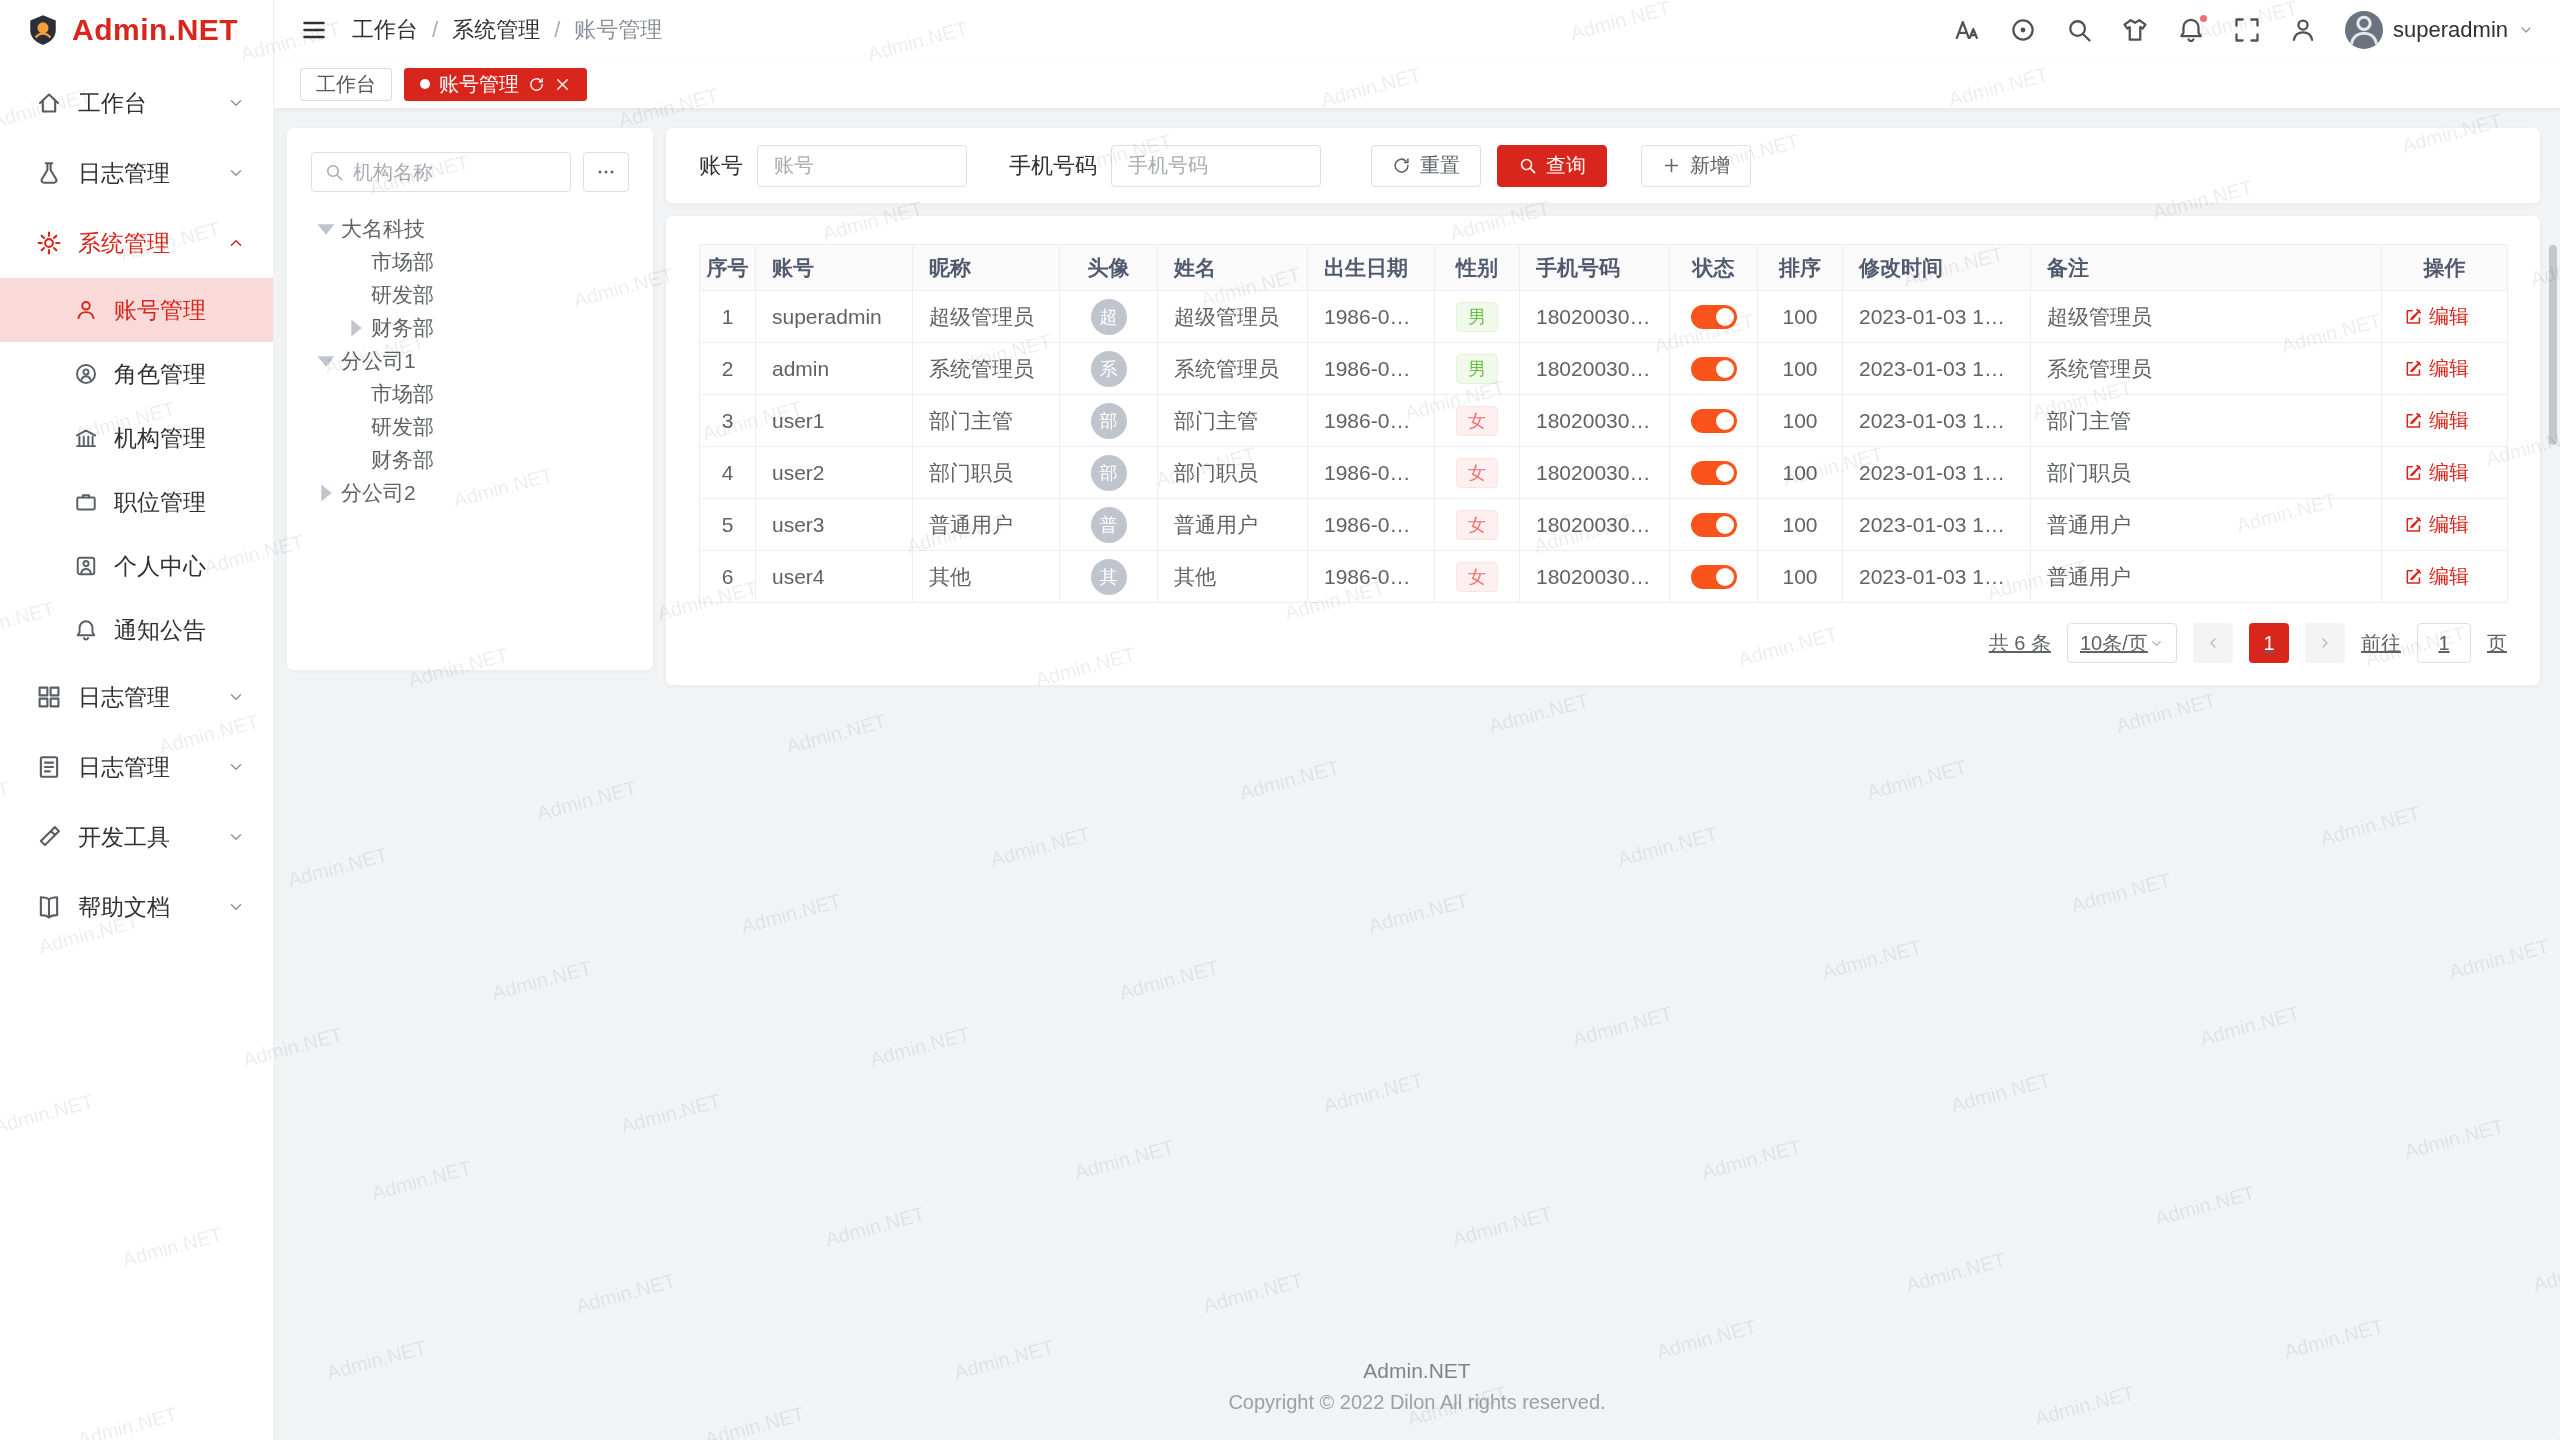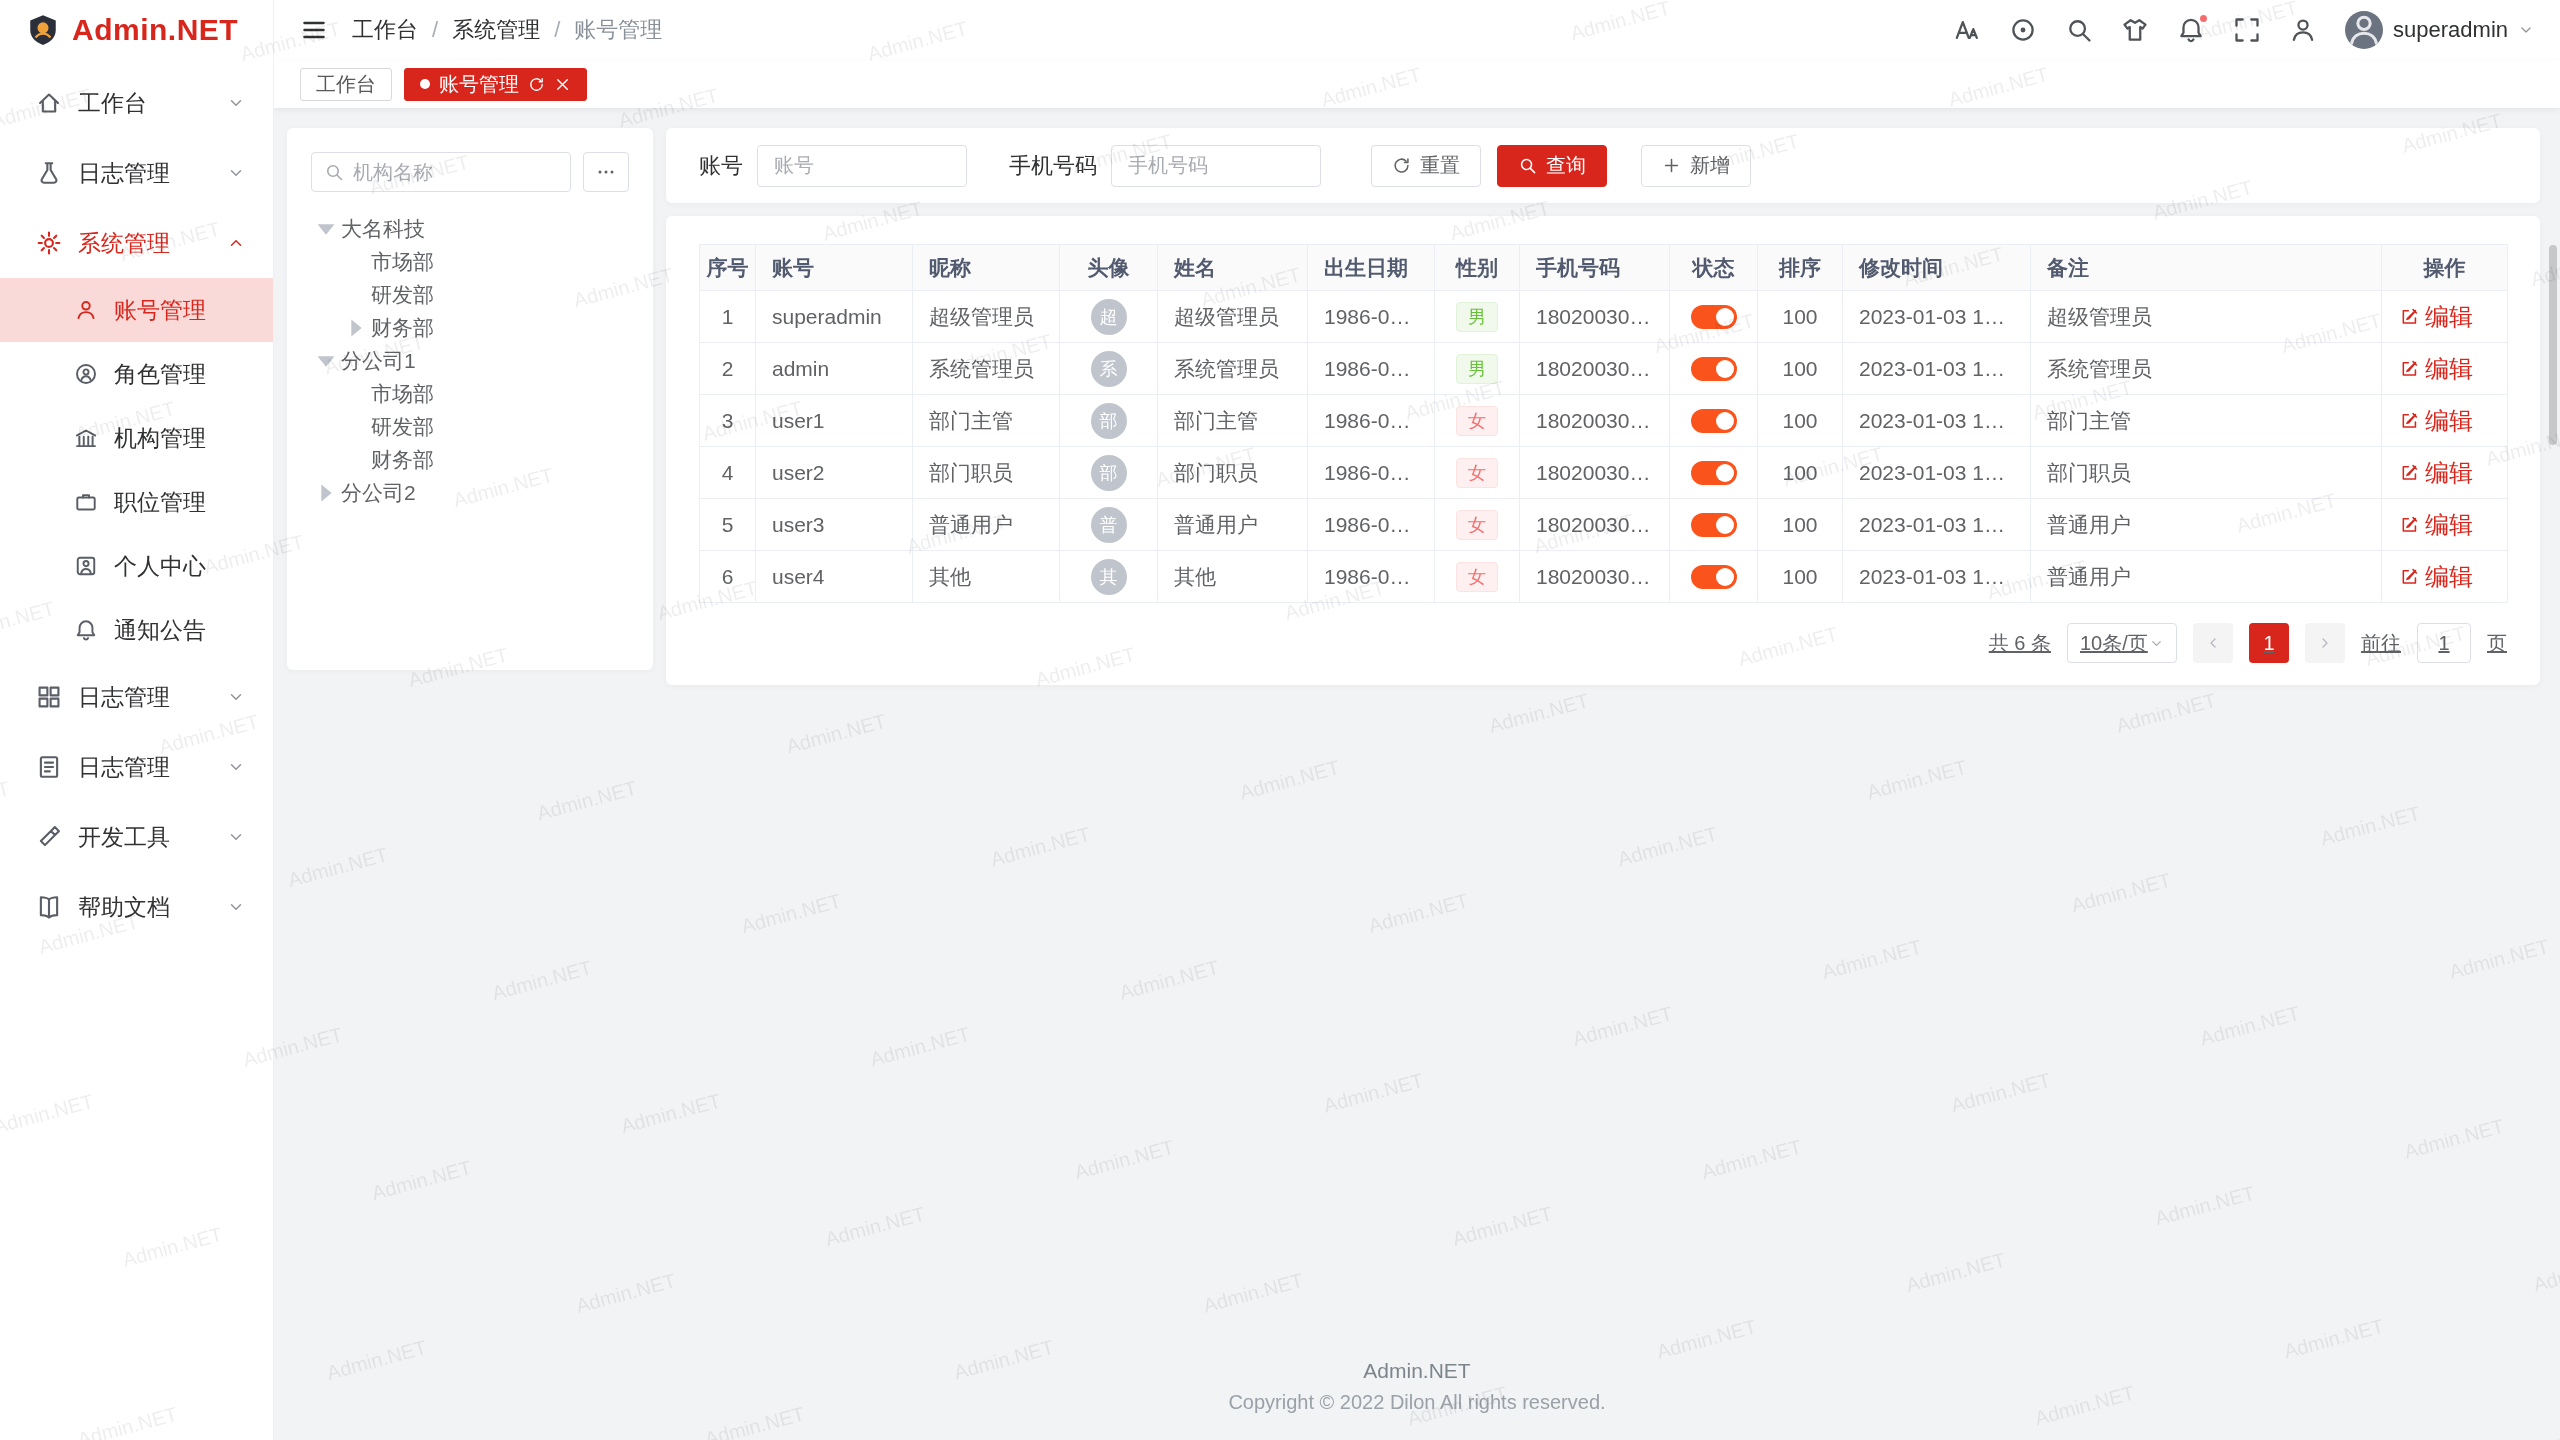--- a/index.html
+++ b/index.html
@@ -108,21 +108,21 @@
   .ta-c { text-align:center; padding:0 4px; }
   .avatar-cell { display:inline-flex; width:36px; height:36px; border-radius:50%; background:#c0c4cc;
     color:#fff; font-size:18px; align-items:center; justify-content:center; vertical-align:middle; }
   .gender-tag { display:inline-block; height:30px; line-height:28px; padding:0 11px; border-radius:4px;
     font-size:18px; border:1px solid transparent; }
   .gender-tag.male { color:#67c23a; background:#f0f9eb; border-color:#e1f3d8; }
   .gender-tag.female { color:#f56c6c; background:#fef0f0; border-color:#fde2e2; }
   .switch { width:46px; height:24px; border-radius:12px; background:var(--switch-on); position:relative;
     display:inline-block; vertical-align:middle; cursor:pointer; }
   .switch .knob { position:absolute; top:3px; right:3px; width:18px; height:18px; border-radius:50%; background:#fff; }
-  .edit-link { color:var(--primary); display:inline-flex; align-items:center; gap:6px; cursor:pointer; font-size:24px; }
+  .edit-link { color:var(--primary); display:inline-flex; align-items:center; gap:6px; cursor:pointer; font-size:20px; }
   .edit-link .ico { font-size:19px; display:inline-flex; }
   .more-btn { color:var(--primary); display:inline-flex; font-size:22px; margin-left:16px; cursor:pointer;
     vertical-align:middle; }
 
   .pagination { margin-top:20px; display:flex; align-items:center; justify-content:flex-end; gap:16px;
     font-size:20px; color:#606266;text-decoration:underline; }
   .pg-select { width:110px; height:40px; border:1px solid #dcdfe6; border-radius:4px; display:flex;
     align-items:center; justify-content:space-between; padding:0 12px; color:#606266; cursor:pointer; }
   .pg-select .ico { font-size:15px; color:#a8abb2; display:inline-flex; }
   .pg-btn { width:40px; height:40px; border-radius:4px; background:#f4f4f5; color:#b4b8bf;

